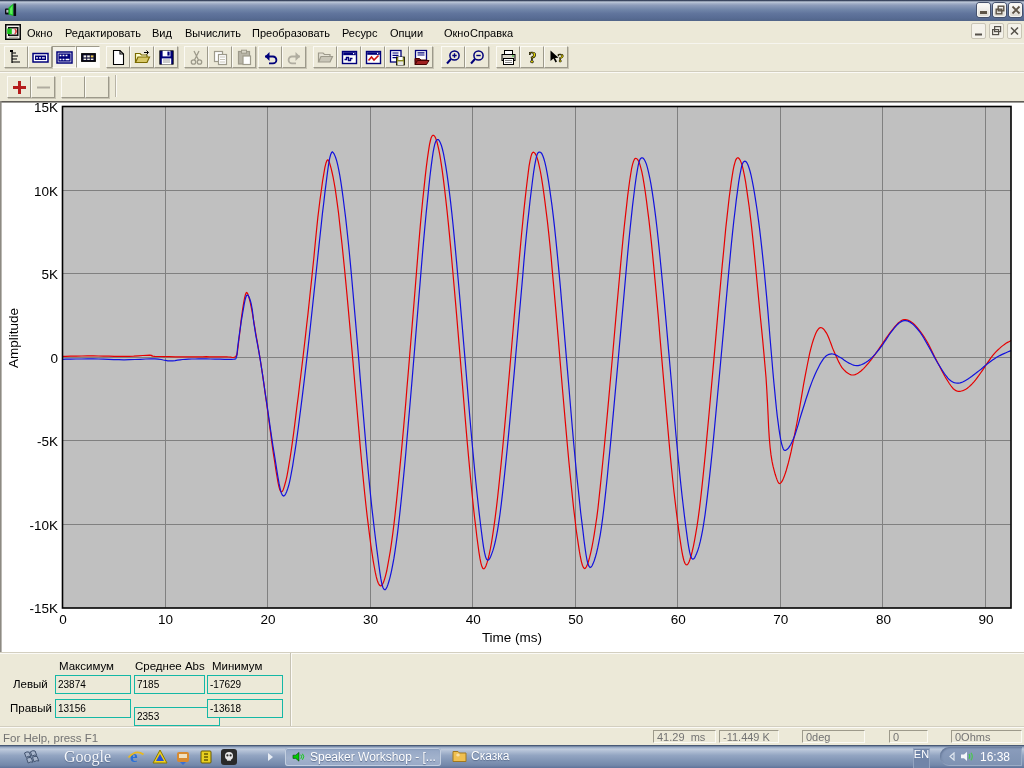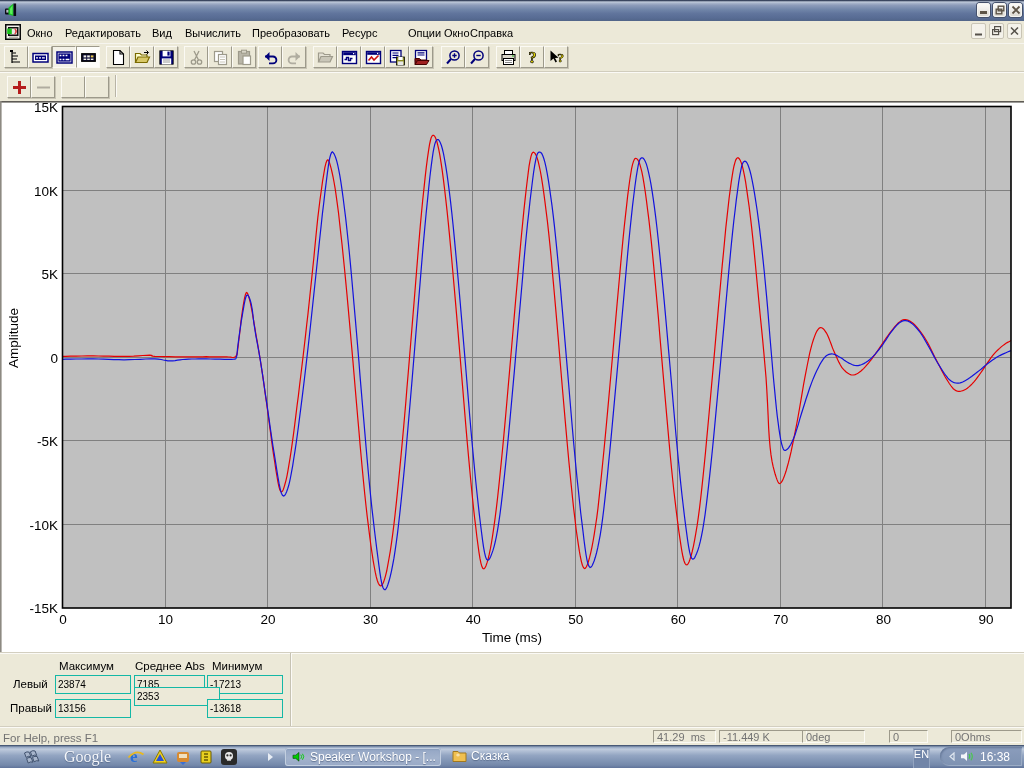--- a/index.html
+++ b/index.html
@@ -56,21 +56,21 @@
       <rect x="2.2" y="4.5" width="4.6" height="5.5" fill="#17c317"></rect>
       <path d="M10.5 4.5 q3 2.8 0 5.8 l-1.5 0 q2.4 -2.9 0 -5.8 Z" fill="#d94848"></path>
       <rect x="4" y="12.6" width="9" height="1.6" fill="#b9b5aa"></rect>
     </svg>
  <span class="mitem" style="left:27px">Окно</span>
  <span class="mitem" style="left:65px">Редактировать</span>
  <span class="mitem" style="left:152px">Вид</span>
  <span class="mitem" style="left:185px">Вычислить</span>
  <span class="mitem" style="left:252px">Преобразовать</span>
  <span class="mitem" style="left:342px">Ресурс</span>
- <span class="mitem" style="left:408px">Опции</span>
+ <span class="mitem" style="left:390px">Опции</span>
  <span class="mitem" style="left:444px">Окно</span>
  <span class="mitem" style="left:470px">Справка</span>
  <div style="position:absolute;left:971px;top:2px;width:15px;height:16px;background:#f4f2ea;border:1px solid #c9c5b6;border-radius:2px"><svg width="13" height="14">
         <rect x="3" y="9.5" width="7" height="2" fill="#55514a"></rect>
       </svg></div>
  <div style="position:absolute;left:989px;top:2px;width:15px;height:16px;background:#f4f2ea;border:1px solid #c9c5b6;border-radius:2px"><svg width="13" height="14">
         <g fill="none" stroke="#55514a" stroke-width="1.2">
           <rect x="4.6" y="2.6" width="6" height="5"></rect>
           <rect x="2.6" y="5.6" width="6" height="5"></rect>
         </g>
@@ -306,30 +306,30 @@
 </svg>
   </div>
 <div id="stats">
  <span style="position:absolute;left:59px;top:7px">Максимум</span>
  <span style="position:absolute;left:135px;top:7px">Среднее Abs</span>
  <span style="position:absolute;left:212px;top:7px">Минимум</span>
  <span style="position:absolute;left:13px;top:25px">Левый</span>
  <span style="position:absolute;left:10px;top:49px">Правый</span>
  <div class="sfield" style="left:55px;top:22px;width:76px">23874</div>
  <div class="sfield" style="left:134px;top:22px;width:71px">7185</div>
- <div class="sfield" style="left:207px;top:22px;width:76px">-17213</div>
+ <div class="sfield" style="left:207px;top:22px;width:76px">-17629</div>
  <div class="sfield" style="left:55px;top:46px;width:76px">13156</div>
- <div class="sfield" style="left:134px;top:34px;width:86px">2353</div>
+ <div class="sfield" style="left:134px;top:54px;width:86px">2353</div>
  <div class="sfield" style="left:207px;top:46px;width:76px">-13618</div>
  <div style="position:absolute;left:290px;top:0;width:2px;height:74px;border-left:1px solid #c6c2b2;border-right:1px solid #fbfaf6"></div>
 </div>
 <div id="statusbar">
  <span style="position:absolute;left:3px;top:5px;font-size:11.5px">For Help, press F1</span>
  <div class="stfield" style="left:653px;width:63px">41.29&nbsp; ms</div>
- <div class="stfield" style="left:719px;width:88px">-11.449 K</div>
+ <div class="stfield" style="left:719px;width:60px">-11.449 K</div>
  <div class="stfield" style="left:802px;width:63px">0deg</div>
  <div class="stfield" style="left:889px;width:39px">0</div>
  <div class="stfield" style="left:951px;width:71px">0Ohms</div>
 </div>
 <div id="taskbar">
     <svg style="position:absolute;left:23px;top:3px" width="19" height="17" viewBox="0 0 19 17">
       <g fill="#a7b5cc" stroke="#42536f" stroke-width="1">
         <path d="M1.5 5 Q4 3.2 6.2 4.2 L7.8 8.6 Q5.6 7.6 3.1 9.4 Z"></path>
         <path d="M7.4 3.8 Q9.9 2 12.1 3 L13.7 7.4 Q11.5 6.4 9 8.2 Z"></path>
         <path d="M3.6 10.6 Q6.1 8.8 8.3 9.8 L9.9 14.2 Q7.7 13.2 5.2 15 Z"></path>

